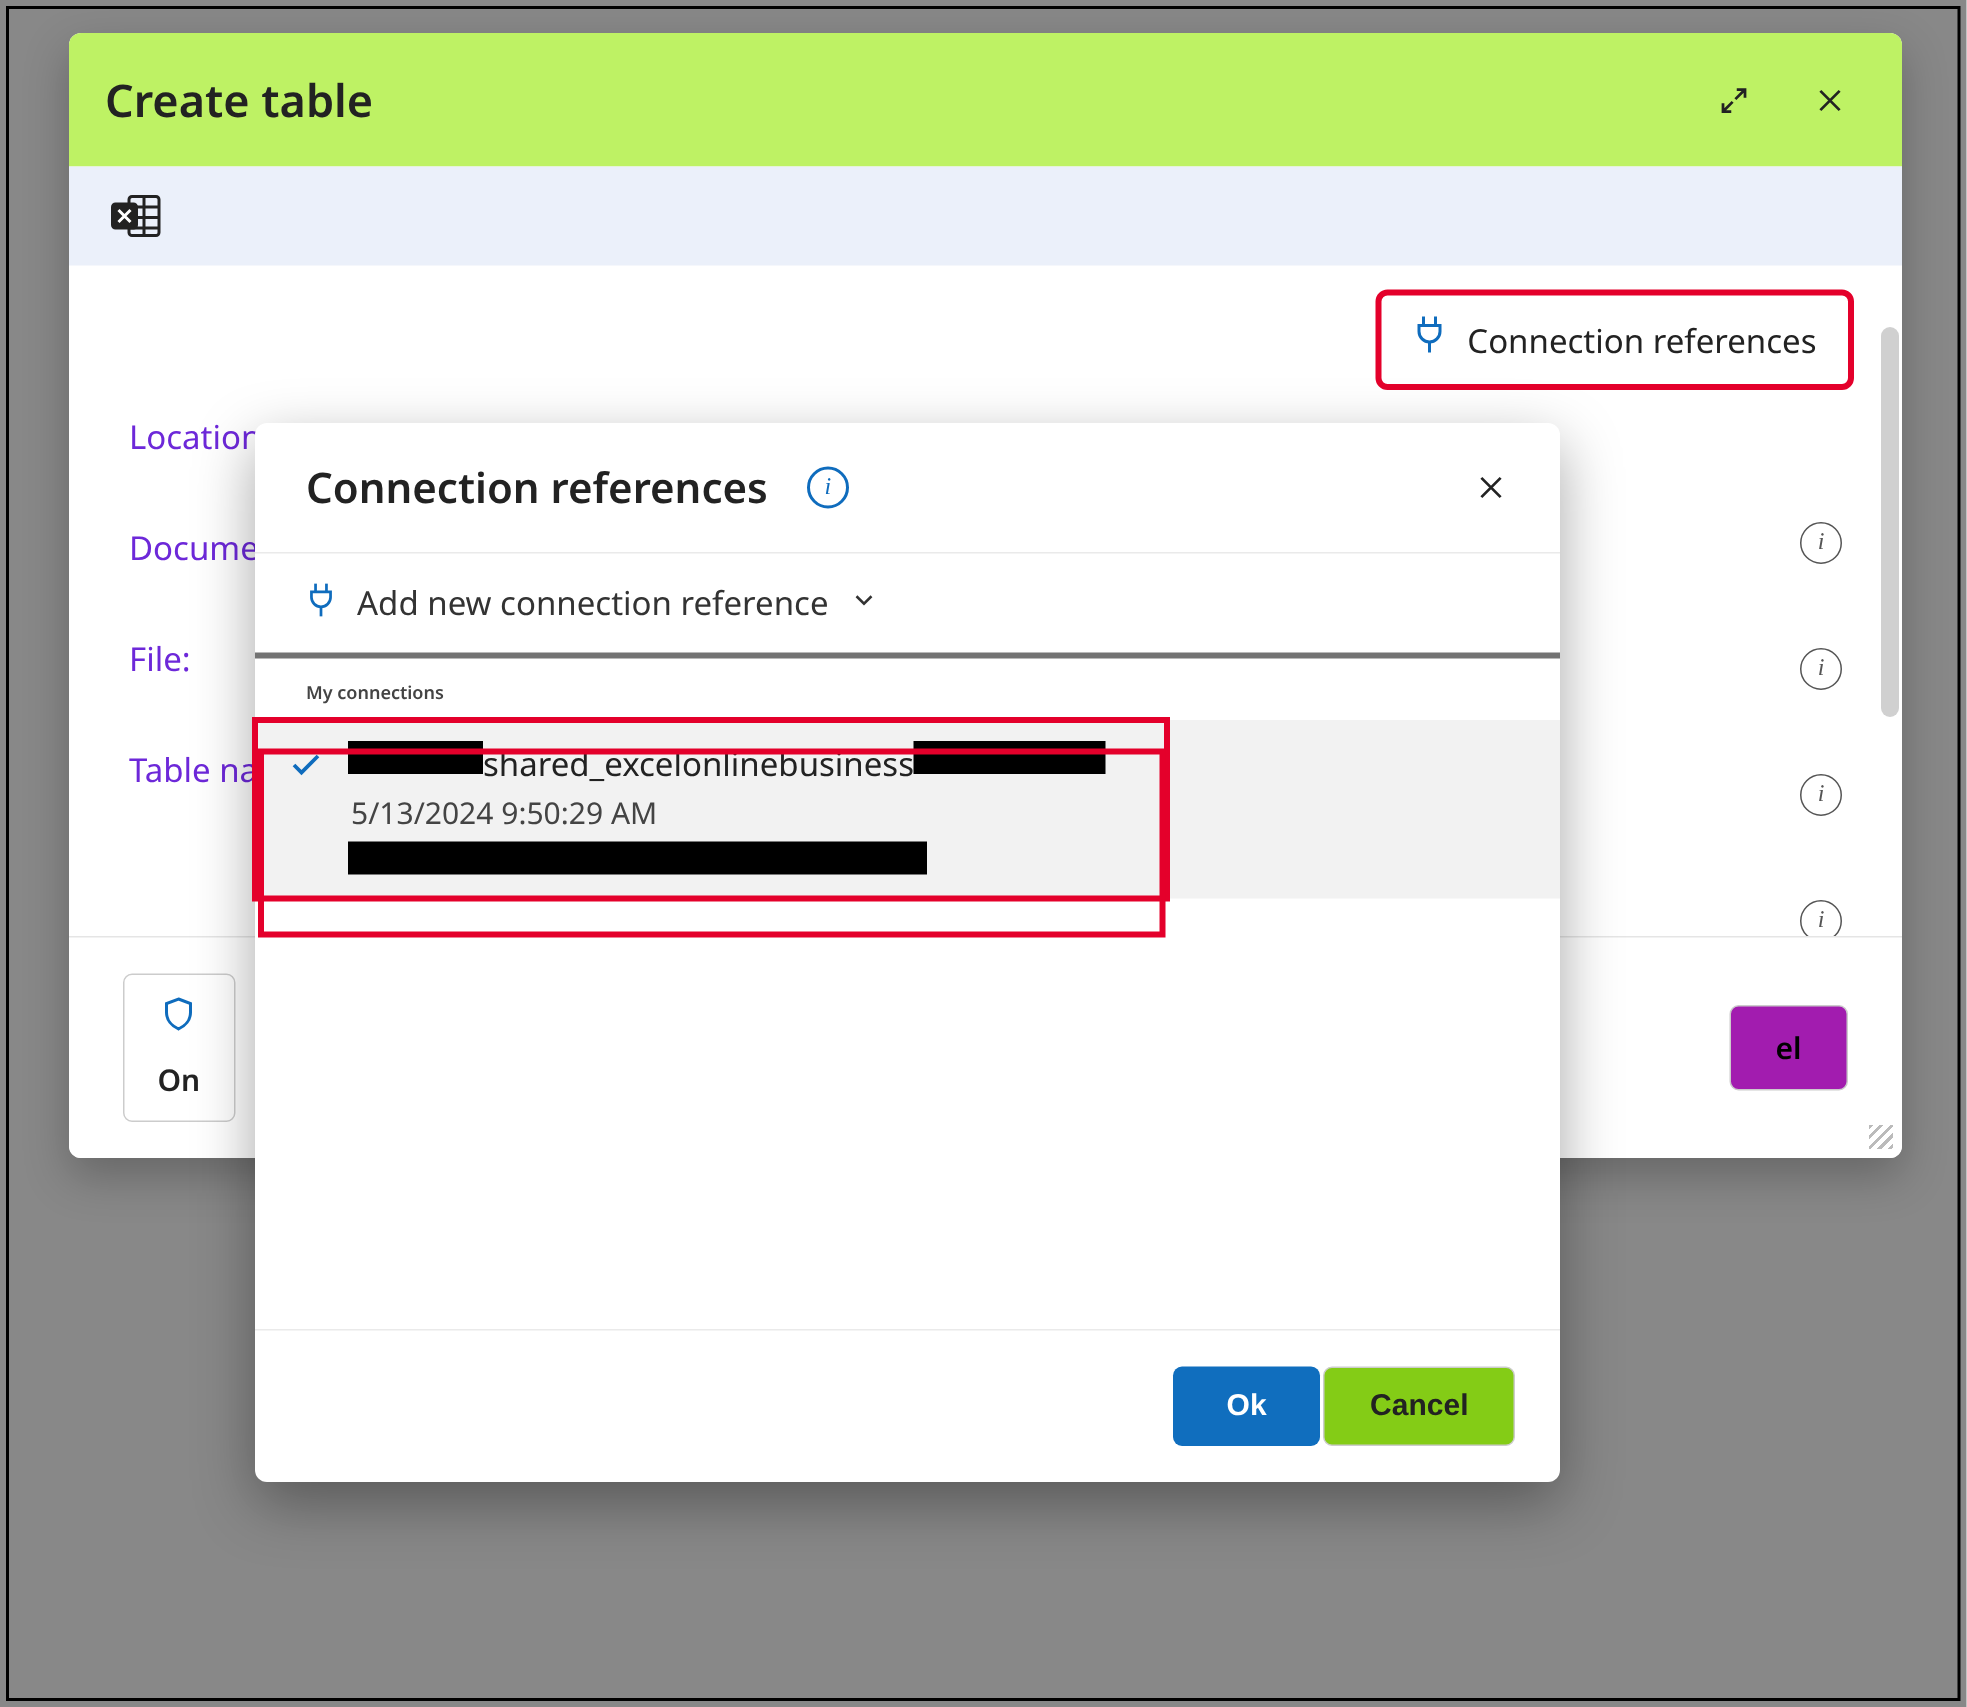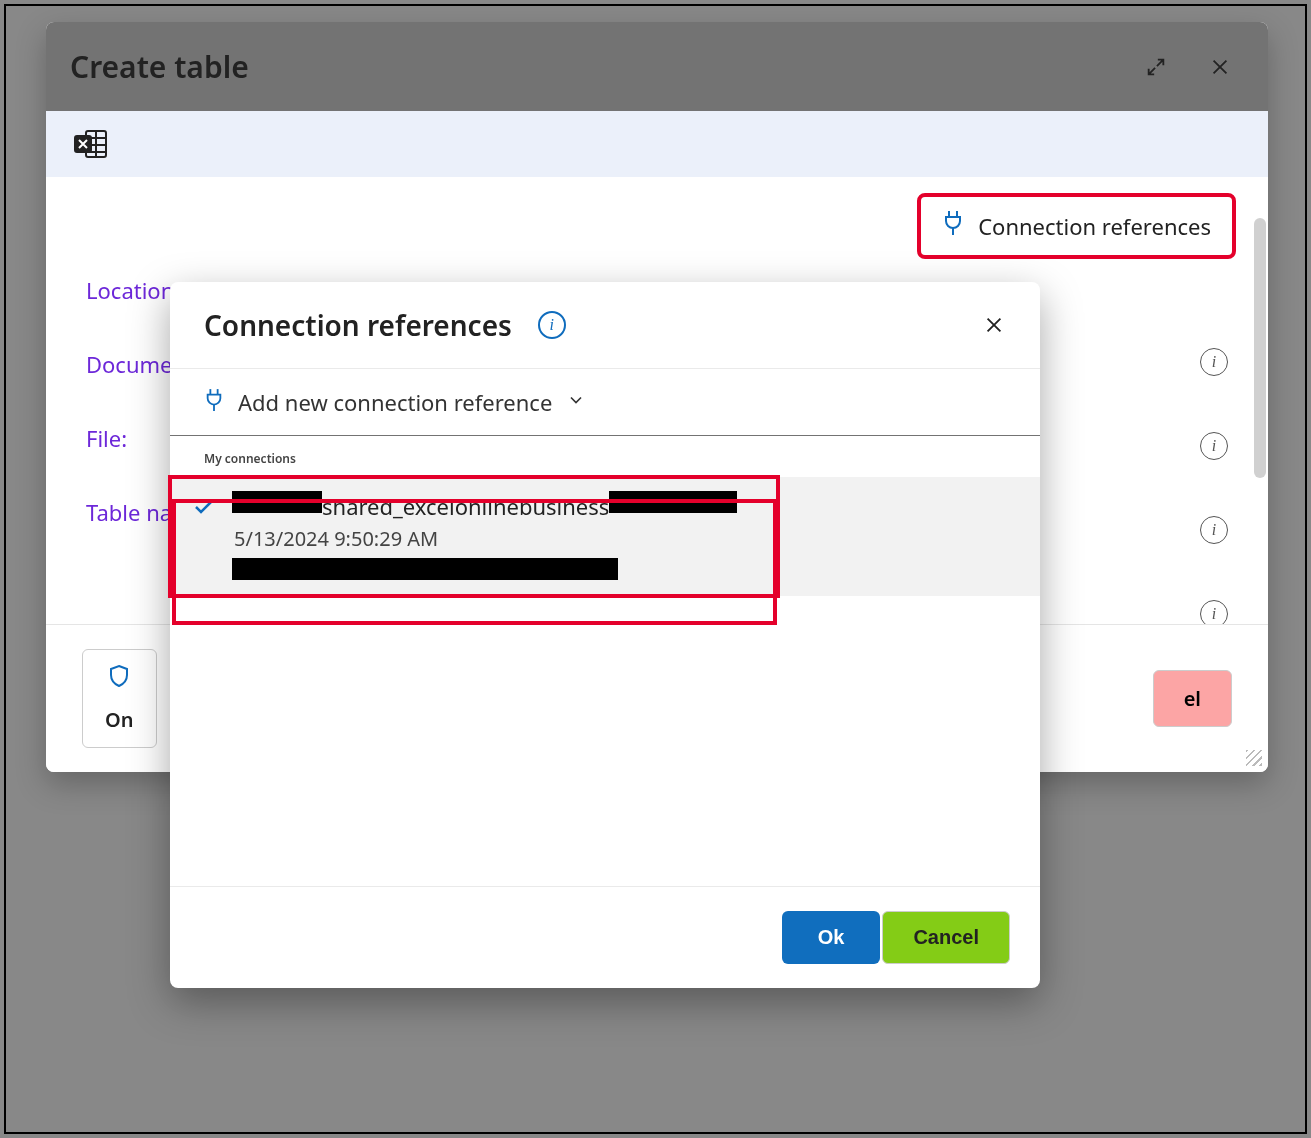--- a/index.html
+++ b/index.html
@@ -25,21 +25,21 @@
     background: #fff;
     border-radius: 8px;
     box-shadow: 0 12px 30px rgba(0,0,0,0.25);
     overflow: hidden;
   }
   .main-header {
     display: flex;
     align-items: center;
     justify-content: space-between;
     padding: 24px 36px 24px 24px;
-    background: #737373;
+    background: #bef264;
   }
   .main-title {
     font-size: 30px;
     font-weight: 600;
     color: #222;
   }
   .header-actions {
     display: flex;
     gap: 40px;
     align-items: center;
@@ -151,21 +151,21 @@
     background: #fff;
     cursor: pointer;
     flex-direction: column;
   }
   .cancel-btn-main {
     border: 1.5px solid #ccc;
     border-radius: 6px;
     padding: 14px 30px;
     font-size: 20px;
     font-weight: 600;
-    background: #fca5a5;
+    background: #a21caf;
     cursor: pointer;
   }
   .resize-grip {
     position: absolute;
     right: 4px; bottom: 4px;
     width: 20px; height: 20px;
   }
   .resize-grip::before {
     content:"";
     position:absolute; right:2px; bottom:2px;
@@ -223,21 +223,21 @@
     color: #0f6cbd;
     font-family: Georgia, serif;
     font-style: italic;
     font-size: 16px;
   }
   .add-row {
     padding: 18px 34px;
     display: flex;
     align-items: center;
     gap: 14px;
-    border-bottom: 1px solid #737373;
+    border-bottom: 4px solid #737373;
     cursor: pointer;
   }
   .add-row-label {
     font-size: 22px;
     color: #333;
   }
   .section-label {
     font-size: 12px;
     font-weight: 600;
     color: #444;

